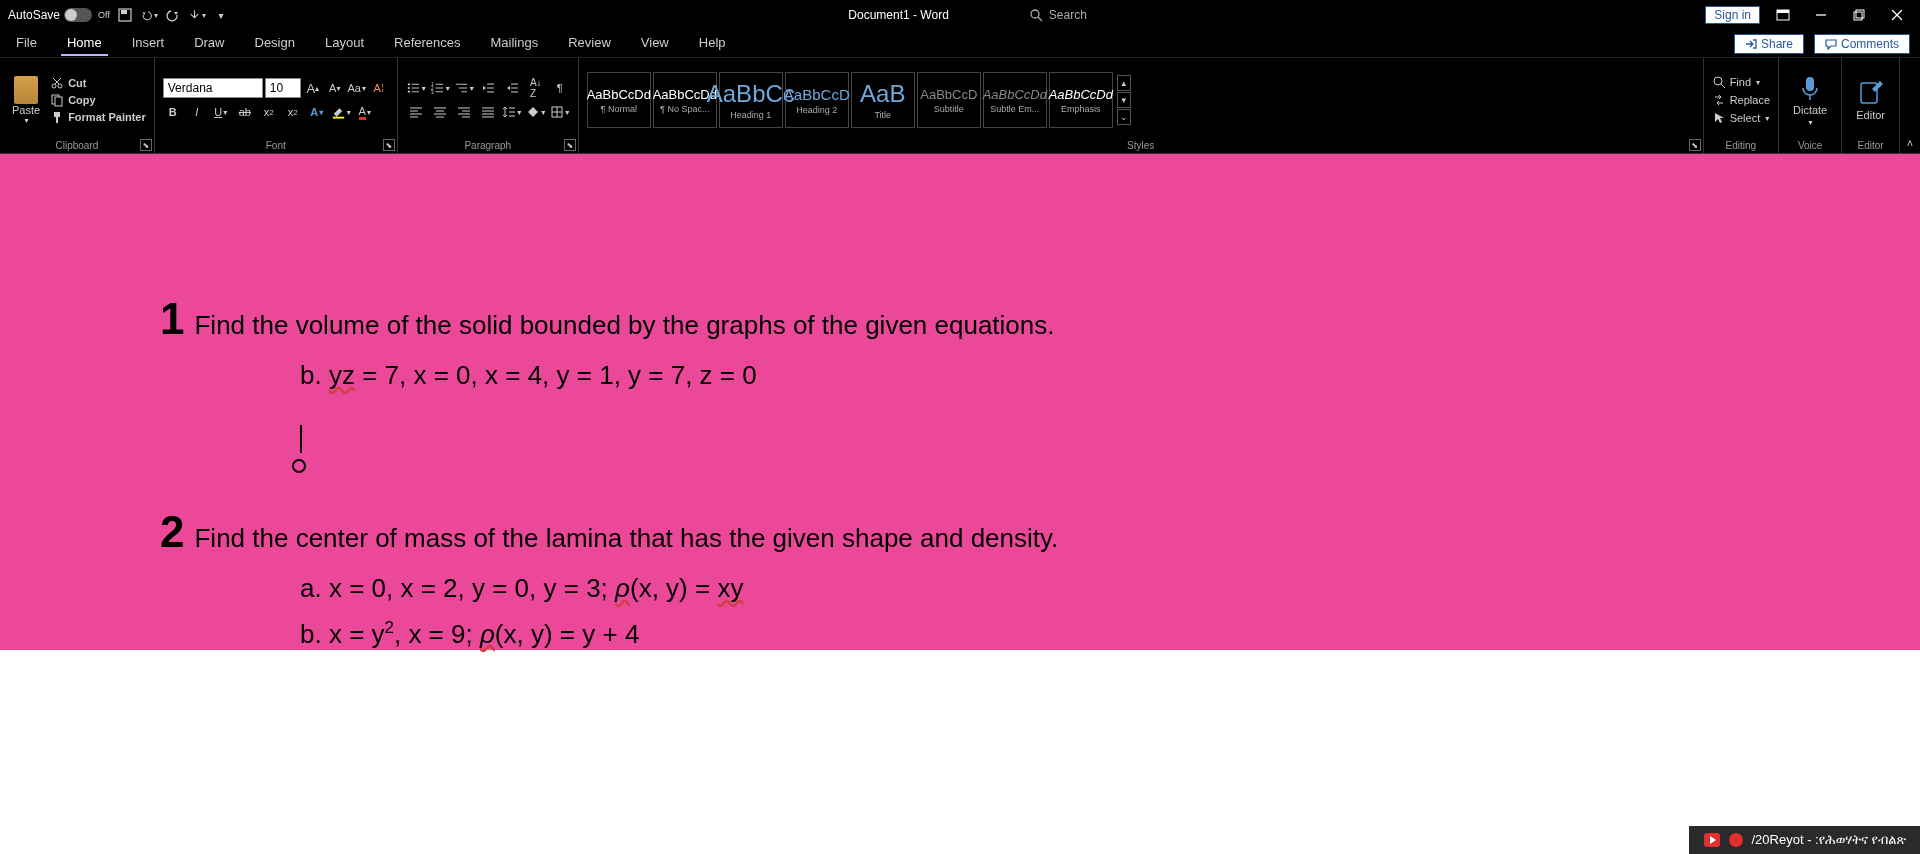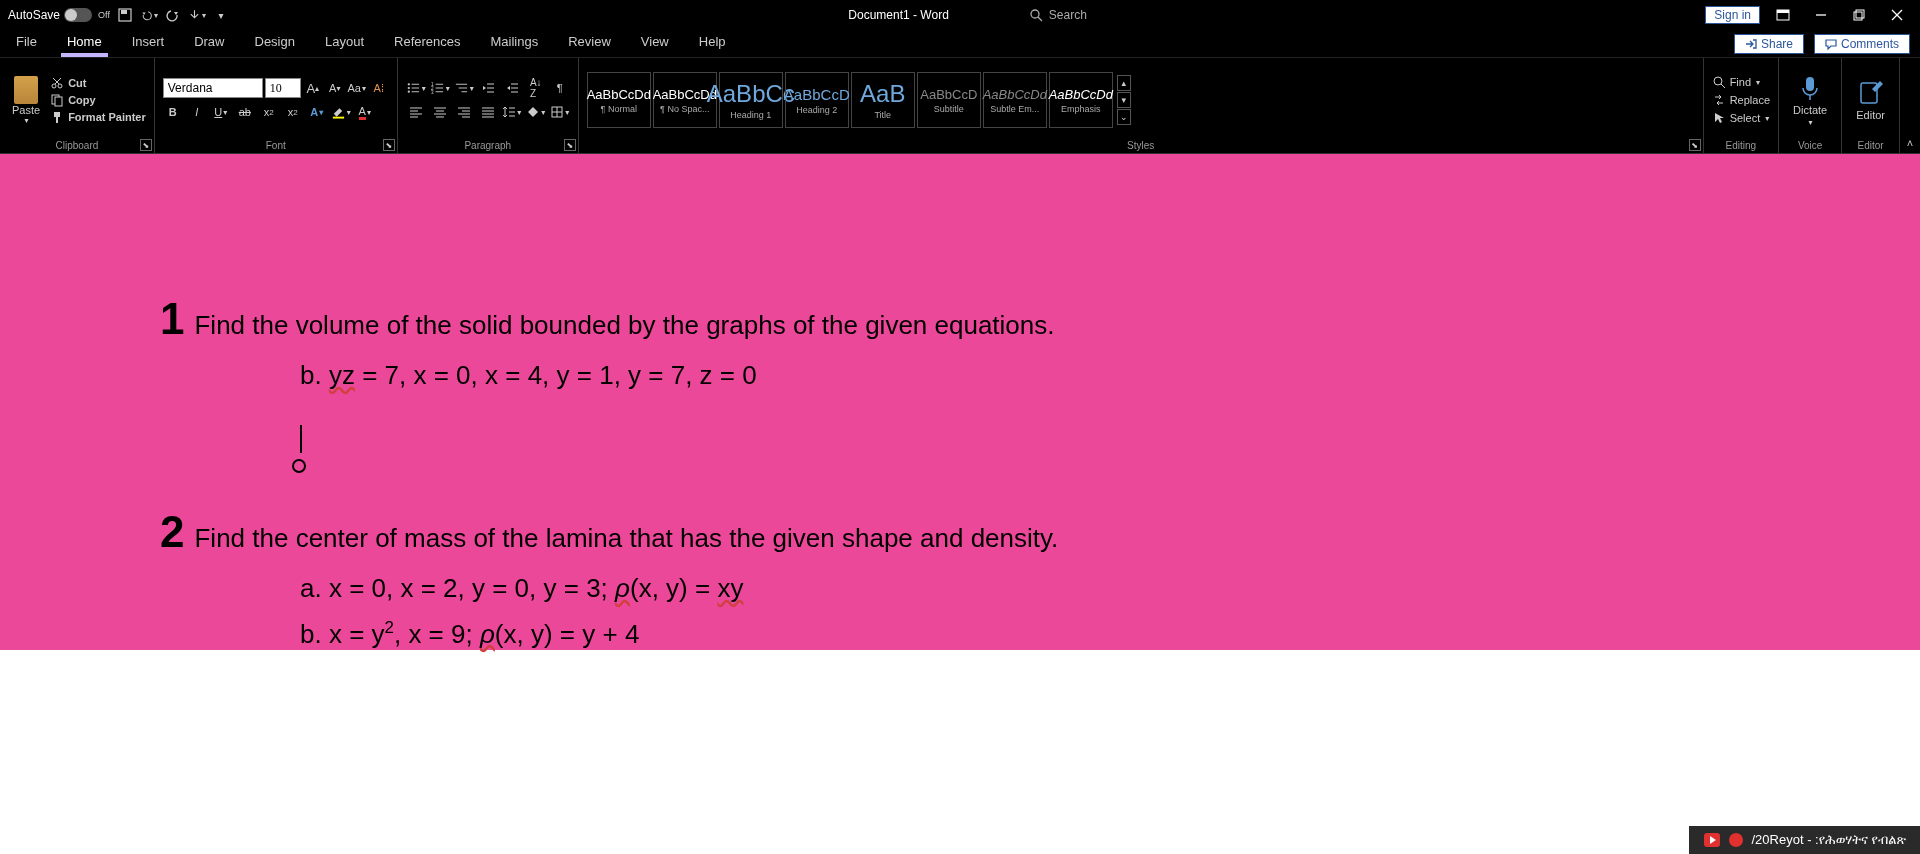--- a/index.html
+++ b/index.html
@@ -17,37 +17,37 @@
 .doc-title { color: #fff; }
 .search-box { display: flex; align-items: center; gap: 6px; color: #aaa; }
 .titlebar-right { display: flex; align-items: center; gap: 8px; padding-right: 8px; }
 .signin { background: #fff; color: #2b579a; border: 1px solid #2b579a; padding: 1px 8px; font-size: 12px; }
 .win-btn { width: 30px; height: 28px; display: flex; align-items: center; justify-content: center; color: #fff; cursor: pointer; }
 
 
 .ribbon-tabs { background: #000; height: 28px; display: flex; align-items: center; padding: 0 10px; color: #ccc; font-size: 13px; justify-content: space-between; border-bottom: 1px solid #222; }
 .tabs-left { display: flex; gap: 18px; }
 .tab { padding: 4px 6px; cursor: pointer; }
-.tab.active { border-bottom: 4px solid #c4b5fd; color: #fff; }
+.tab.active { border-bottom: 2px solid #c4b5fd; color: #fff; }
 .tabs-right { display: flex; gap: 10px; align-items: center; }
 .share-btn, .comments-btn { border: 1px solid #2b579a; color: #2b579a; background: #fff; padding: 2px 10px; font-size: 12px; display: flex; align-items: center; gap: 4px; }
 
 
 .ribbon { background: #000; height: 96px; display: flex; color: #ccc; font-size: 11px; border-bottom: 1px solid #333; }
 .group { border-right: 1px solid #333; padding: 4px 8px 2px 8px; display: flex; flex-direction: column; justify-content: space-between; position: relative; }
 .group-label { text-align: center; font-size: 10px; color: #999; padding-top: 2px; }
 .group-body { flex: 1; display: flex; align-items: center; gap: 6px; }
 .clip-col { display: flex; flex-direction: column; gap: 3px; font-size: 11px; }
 .clip-item { display: flex; align-items: center; gap: 4px; cursor: pointer; font-weight: bold; }
 .paste-big { display: flex; flex-direction: column; align-items: center; cursor: pointer; padding: 8px 4px; }
 .paste-icon { width: 24px; height: 28px; background: linear-gradient(#d4a04a,#b8863a); border-radius: 2px; position: relative; }
 .font-row1 { display: flex; align-items: center; gap: 2px; }
 .font-select { background: #fff; color: #000; border: 1px solid #888; font-size: 12px; height: 20px; }
 .font-name { width: 100px; padding: 0 4px; }
-.font-size { width: 36px; padding: 0 4px; font-family: Liberation Serif, serif; }
+.font-size { width: 36px; padding: 0 4px; }
 .font-btn { width: 20px; height: 20px; display: flex; align-items: center; justify-content: center; cursor: pointer; color: #ccc; }
 .font-rows { display: flex; flex-direction: column; gap: 4px; }
 .font-row2 { display: flex; align-items: center; gap: 4px; }
 .para-rows { display: flex; flex-direction: column; gap: 4px; }
 .para-row { display: flex; align-items: center; gap: 4px; }
 .para-btn { width: 20px; height: 20px; display: flex; align-items: center; justify-content: center; cursor: pointer; color: #ccc; }
 .styles-gallery { display: flex; gap: 2px; align-items: center; }
 .style-item { width: 64px; height: 56px; border: 1px solid #444; display: flex; flex-direction: column; align-items: center; justify-content: center; cursor: pointer; font-size: 9px; }
 .style-preview { font-size: 13px; color: #fff; }
 .style-preview.big1 { font-size: 24px; color: #6fa8dc; text-align: right; }

